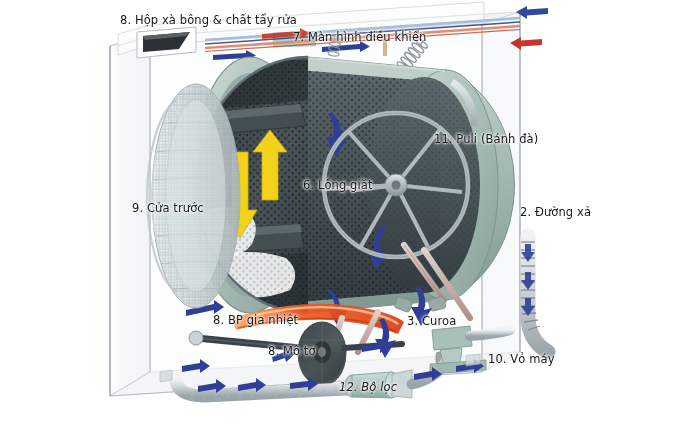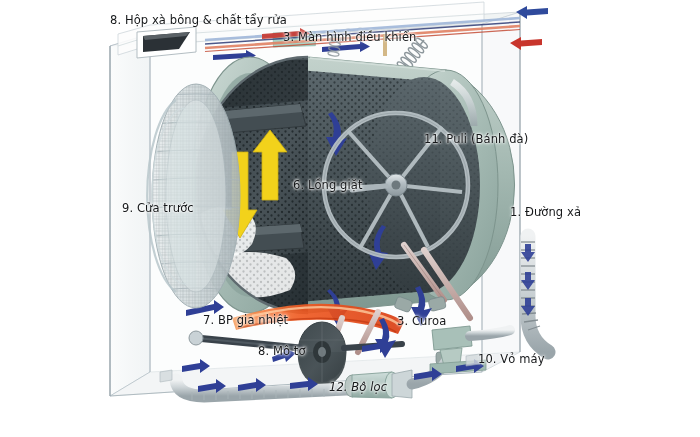--- a/index.html
+++ b/index.html
@@ -12,20 +12,21 @@
 
   .lbl{
     position:absolute;
     font-family:"DejaVu Sans","Liberation Sans",sans-serif;
     font-size:11.5px;
     color:#16181a;
     white-space:pre;
     line-height:1.28;
     letter-spacing:.1px;
     text-shadow:0 0 2px #fff,0 0 3px #fff,0 0 4px #fff;
+    margin-left:10px;
   }
   .lbl.two{white-space:pre-line;}
 </style>
 </head>
 <body>
 
 <div id="stage">
 
   <svg id="art" viewBox="0 0 700 437">
     <defs>
@@ -405,25 +406,25 @@
       </g>
     </g>
 
     <g opacity=".8">
       <path d="M160 372 L172 370 L172 380 L160 382 Z" fill="#d3dadd" stroke="#a4b0b5" stroke-width=".7"></path>
       <path d="M466 356 L480 354 L480 364 L466 366 Z" fill="#d3dadd" stroke="#a4b0b5" stroke-width=".7"></path>
     </g>
 
   </svg>
 
-  <div class="lbl" style="left:510px;top:205px;">1. Đường xả</div>
+  <div class="lbl" style="left:510px;top:205px;">2. Đường xả</div>
   <div class="lbl" style="left:397px;top:314px;">3. Curoa</div>
   <div class="lbl" style="left:258px;top:344px;">8. Mô tơ</div>
-  <div class="lbl" style="left:203px;top:313px;">7. BP gia nhiệt</div>
+  <div class="lbl" style="left:203px;top:313px;">8. BP gia nhiệt</div>
   <div class="lbl" style="left:249px;top:178px;padding-left:44px;">6. Lồng giặt</div>
-  <div class="lbl" style="left:283px;top:30px;">3. Màn hình điều khiển</div>
+  <div class="lbl" style="left:283px;top:30px;">7. Màn hình điều khiển</div>
   <div class="lbl" style="left:110px;top:13px;">8. Hộp xà bông &amp; chất tẩy rửa</div>
   <div class="lbl" style="left:122px;top:201px;text-align:right;">9. Cửa trước</div>
   <div class="lbl" style="left:478px;top:352px;">10. Vỏ máy</div>
   <div class="lbl" style="left:424px;top:132px;">11. Puli (Bánh đà)</div>
   <div class="lbl" style="left:329px;top:380px;font-style:italic;">12. Bộ lọc</div>
 
 </div>
 
 </body></html>

